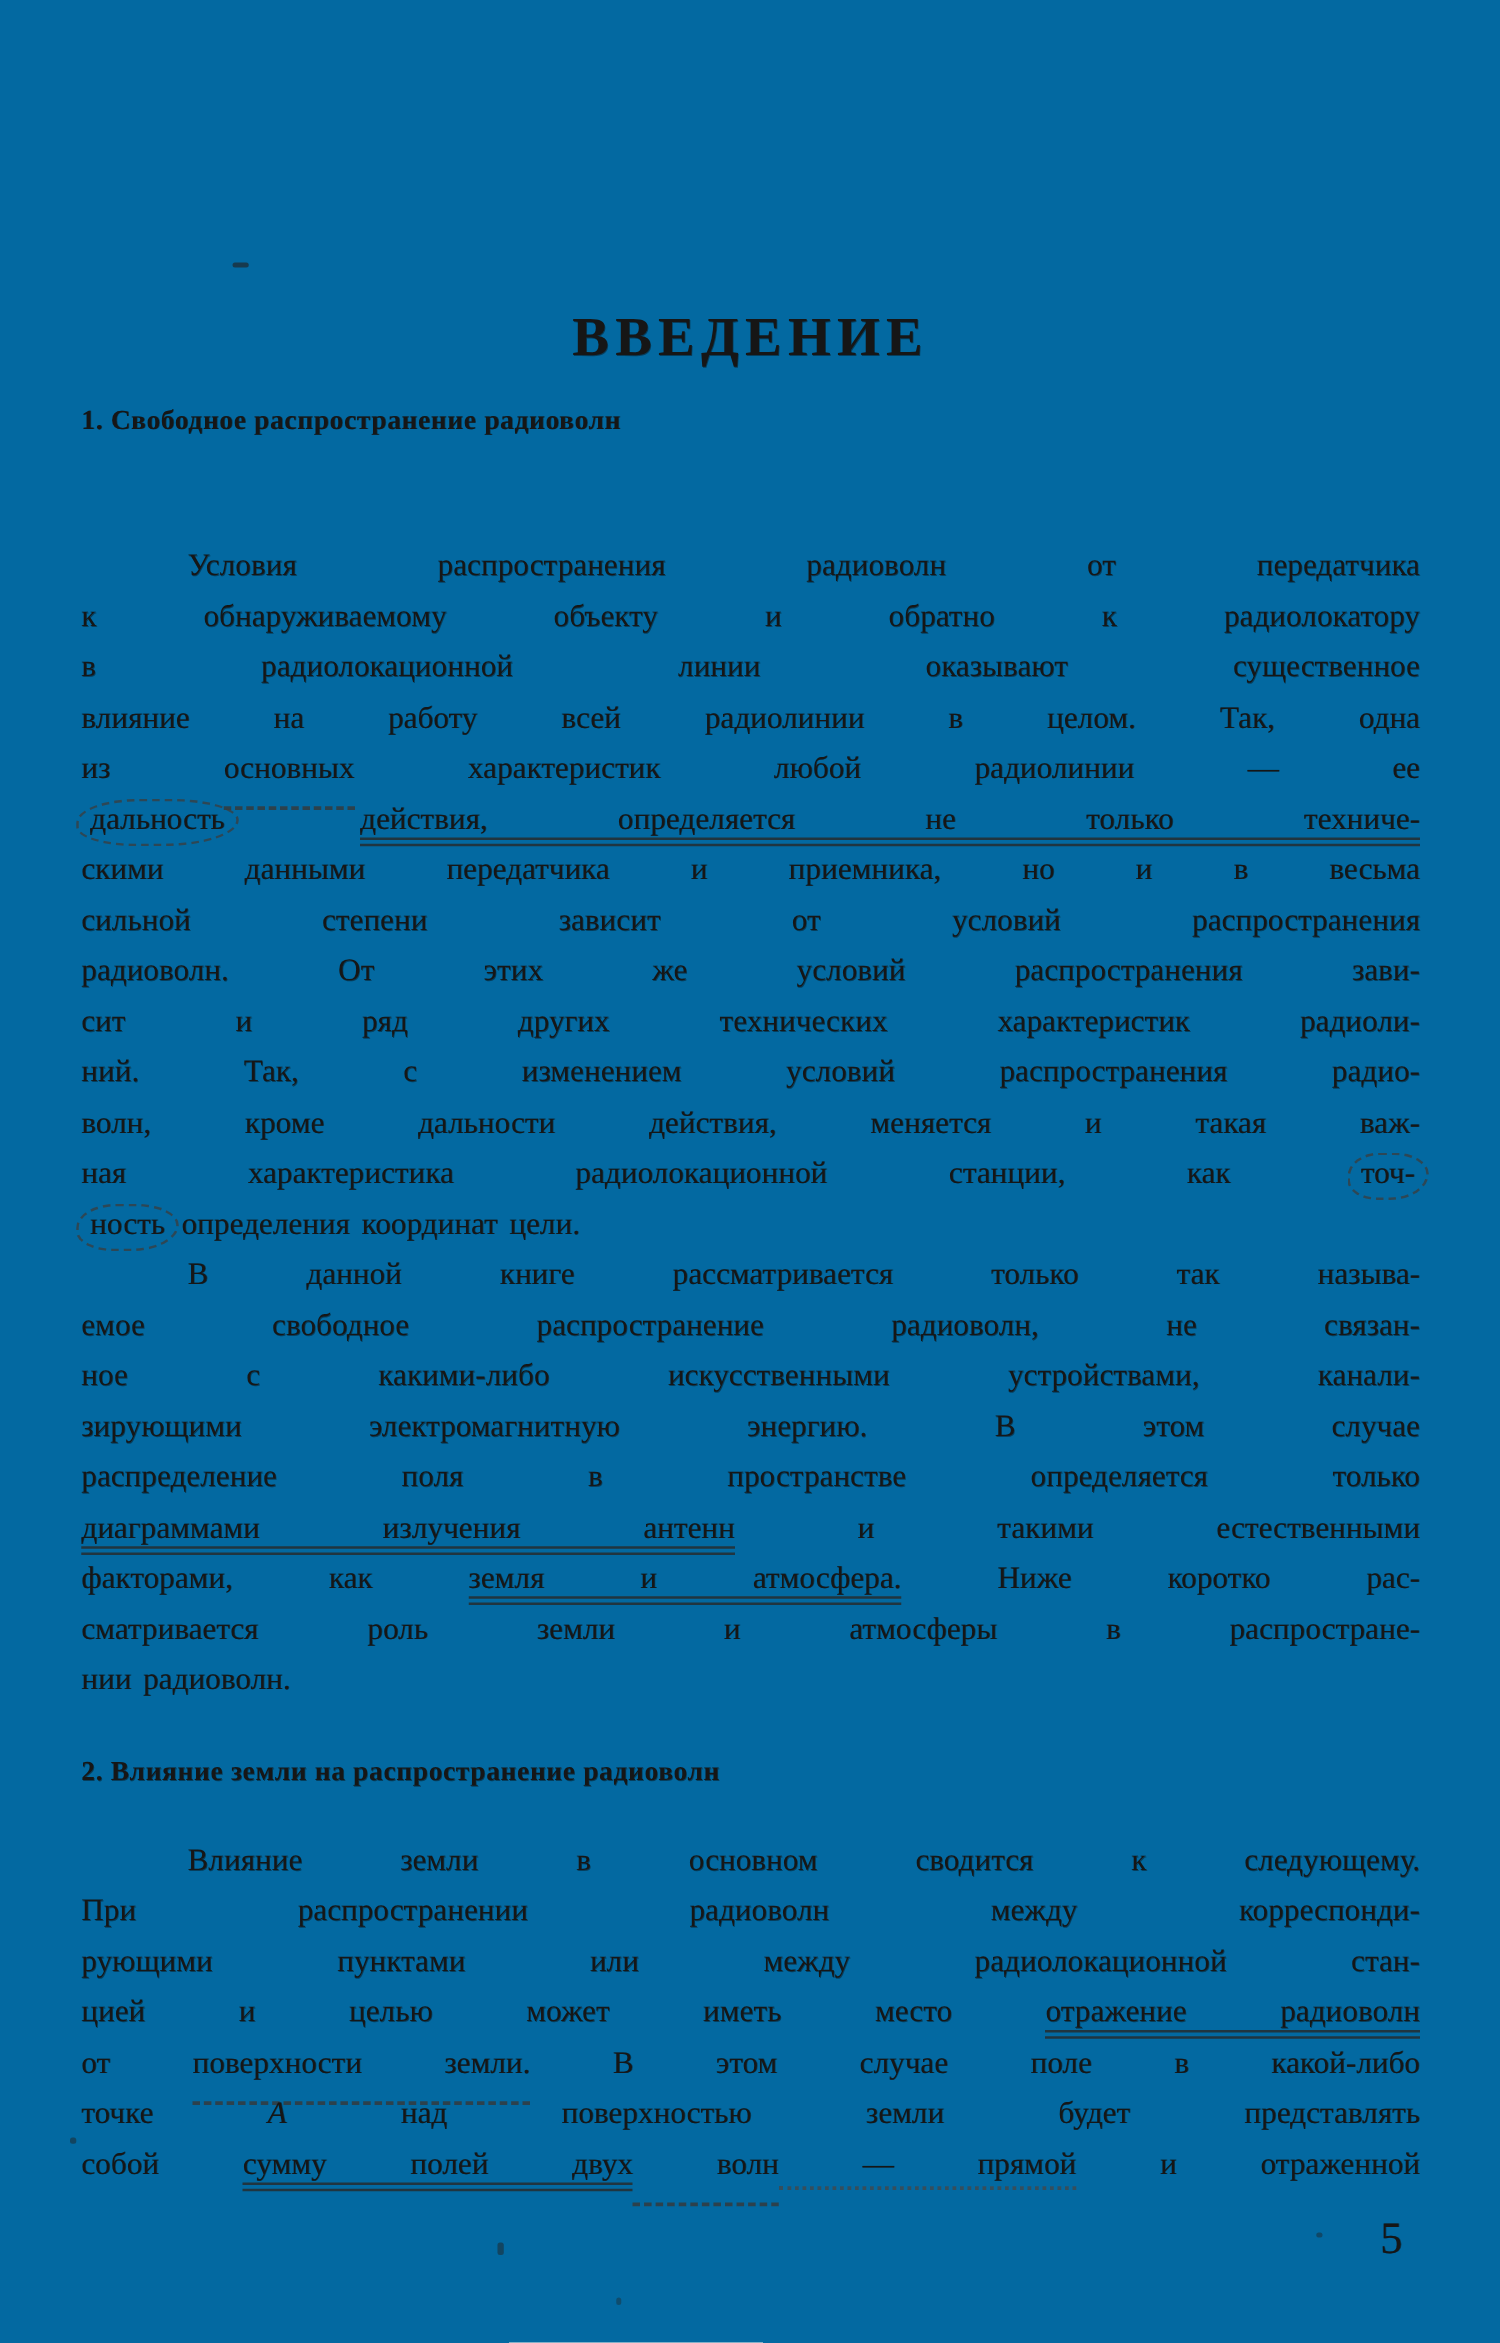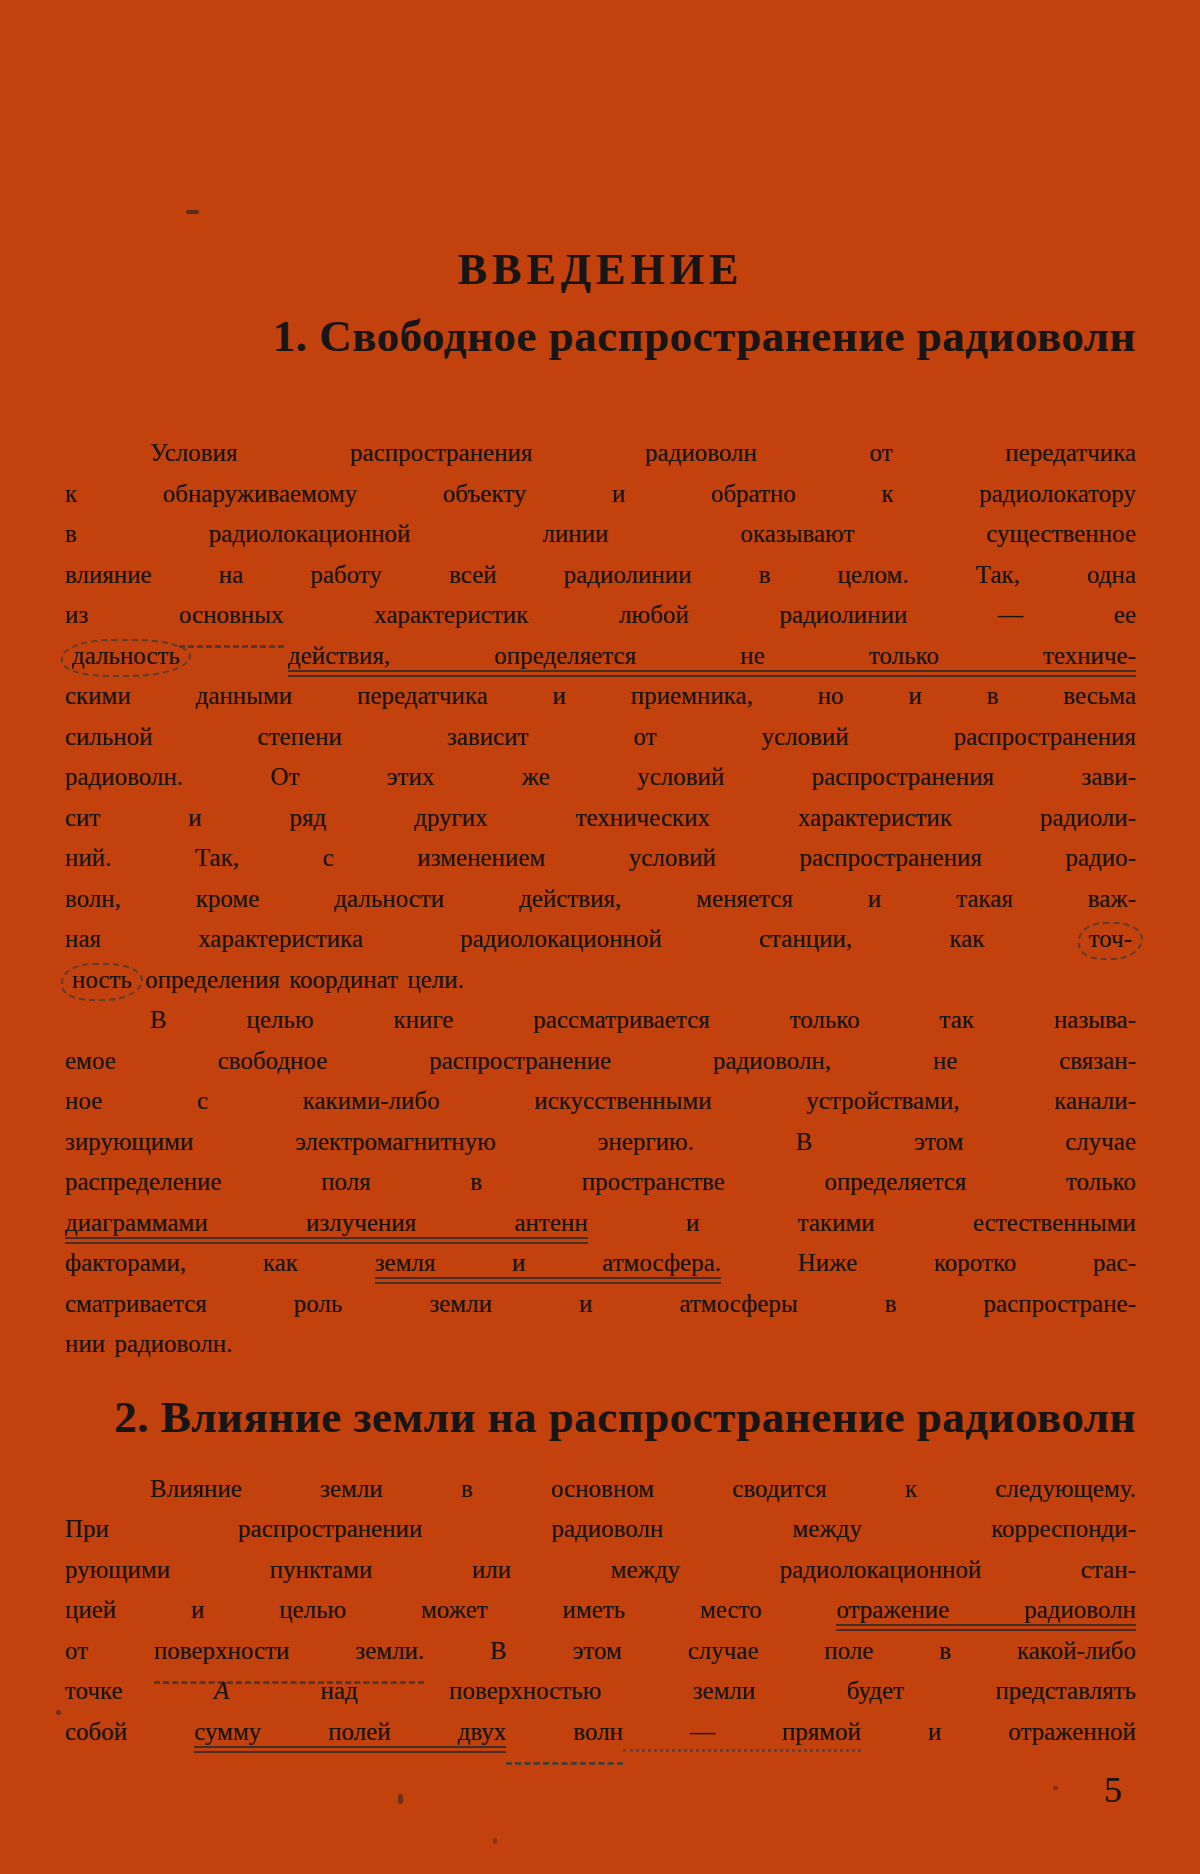--- a/index.html
+++ b/index.html
@@ -1,28 +1,28 @@
 <!DOCTYPE html>
 <html><head>
 <meta charset="utf-8">
 <style>
   html,body{margin:0;padding:0;background:#e8e8e8;}
   .sheet{
-    position:relative;width:1200px;height:1874px;background:#c2410c;
+    position:relative;width:1200px;height:1874px;background:#0369a1;
     font-family:"Liberation Serif","DejaVu Serif",serif;color:#161616;
     overflow:hidden;margin:0 auto;
     text-shadow:0.6px 0.4px 0 rgba(10,10,10,.45);
   }
   .col{position:absolute;left:65px;top:246px;width:1071px;}
   .doc-title{
     font-size:44px;font-weight:bold;text-align:center;letter-spacing:5px;
     line-height:48px;margin:0;
   }
   .sec-heading{
-    font-size:45px;font-weight:bold;text-align:right;line-height:40px;margin:0;
+    font-size:22px;font-weight:bold;text-align:left;line-height:40px;margin:0;
     letter-spacing:0.5px;
   }
   .h1-gap{margin-top:22px;}
   .h2-gap{margin-top:32px;}
   .paras1{margin-top:77px;}
   .paras2{margin-top:32px;}
   .ln{
     font-size:25px;line-height:40.5px;white-space:normal;
     word-spacing:3px;
   }
@@ -57,21 +57,21 @@
         <div class="ln j"><span>из </span><span class="ud">основных</span><span> характеристик любой радиолинии — ее</span></div>
         <div class="ln j"><span class="circ">дальность</span><span> </span><span class="uu">действия, определяется не только техниче-</span></div>
         <div class="ln j"><span>скими данными передатчика и приемника, но и в весьма</span></div>
         <div class="ln j"><span>сильной степени зависит от условий распространения</span></div>
         <div class="ln j"><span>радиоволн. От этих же условий распространения зави-</span></div>
         <div class="ln j"><span>сит и ряд других технических характеристик радиоли-</span></div>
         <div class="ln j"><span>ний. Так, с изменением условий распространения радио-</span></div>
         <div class="ln j"><span>волн, кроме дальности действия, меняется и такая важ-</span></div>
         <div class="ln j"><span>ная характеристика радиолокационной станции, как</span><span> </span><span class="circ">точ-</span></div>
         <div class="ln"><span class="circ">ность</span><span> определения координат цели.</span></div>
-        <div class="ln j ind"><span>В целью книге рассматривается только так называ-</span></div>
+        <div class="ln j ind"><span>В данной книге рассматривается только так называ-</span></div>
         <div class="ln j"><span>емое свободное распространение радиоволн, не связан-</span></div>
         <div class="ln j"><span>ное с какими-либо искусственными устройствами, канали-</span></div>
         <div class="ln j"><span>зирующими электромагнитную энергию. В этом случае</span></div>
         <div class="ln j"><span>распределение поля в пространстве определяется только</span></div>
         <div class="ln j"><span class="uu">диаграммами излучения антенн</span><span> и такими естественными</span></div>
         <div class="ln j"><span>факторами, как </span><span class="uu">земля и атмосфера.</span><span> Ниже коротко рас-</span></div>
         <div class="ln j"><span>сматривается роль земли и атмосферы в распростране-</span></div>
         <div class="ln"><span>нии радиоволн.</span></div>
       </div>
     <h2 class="sec-heading h2-gap">2. Влияние земли на распространение радиоволн</h2>

